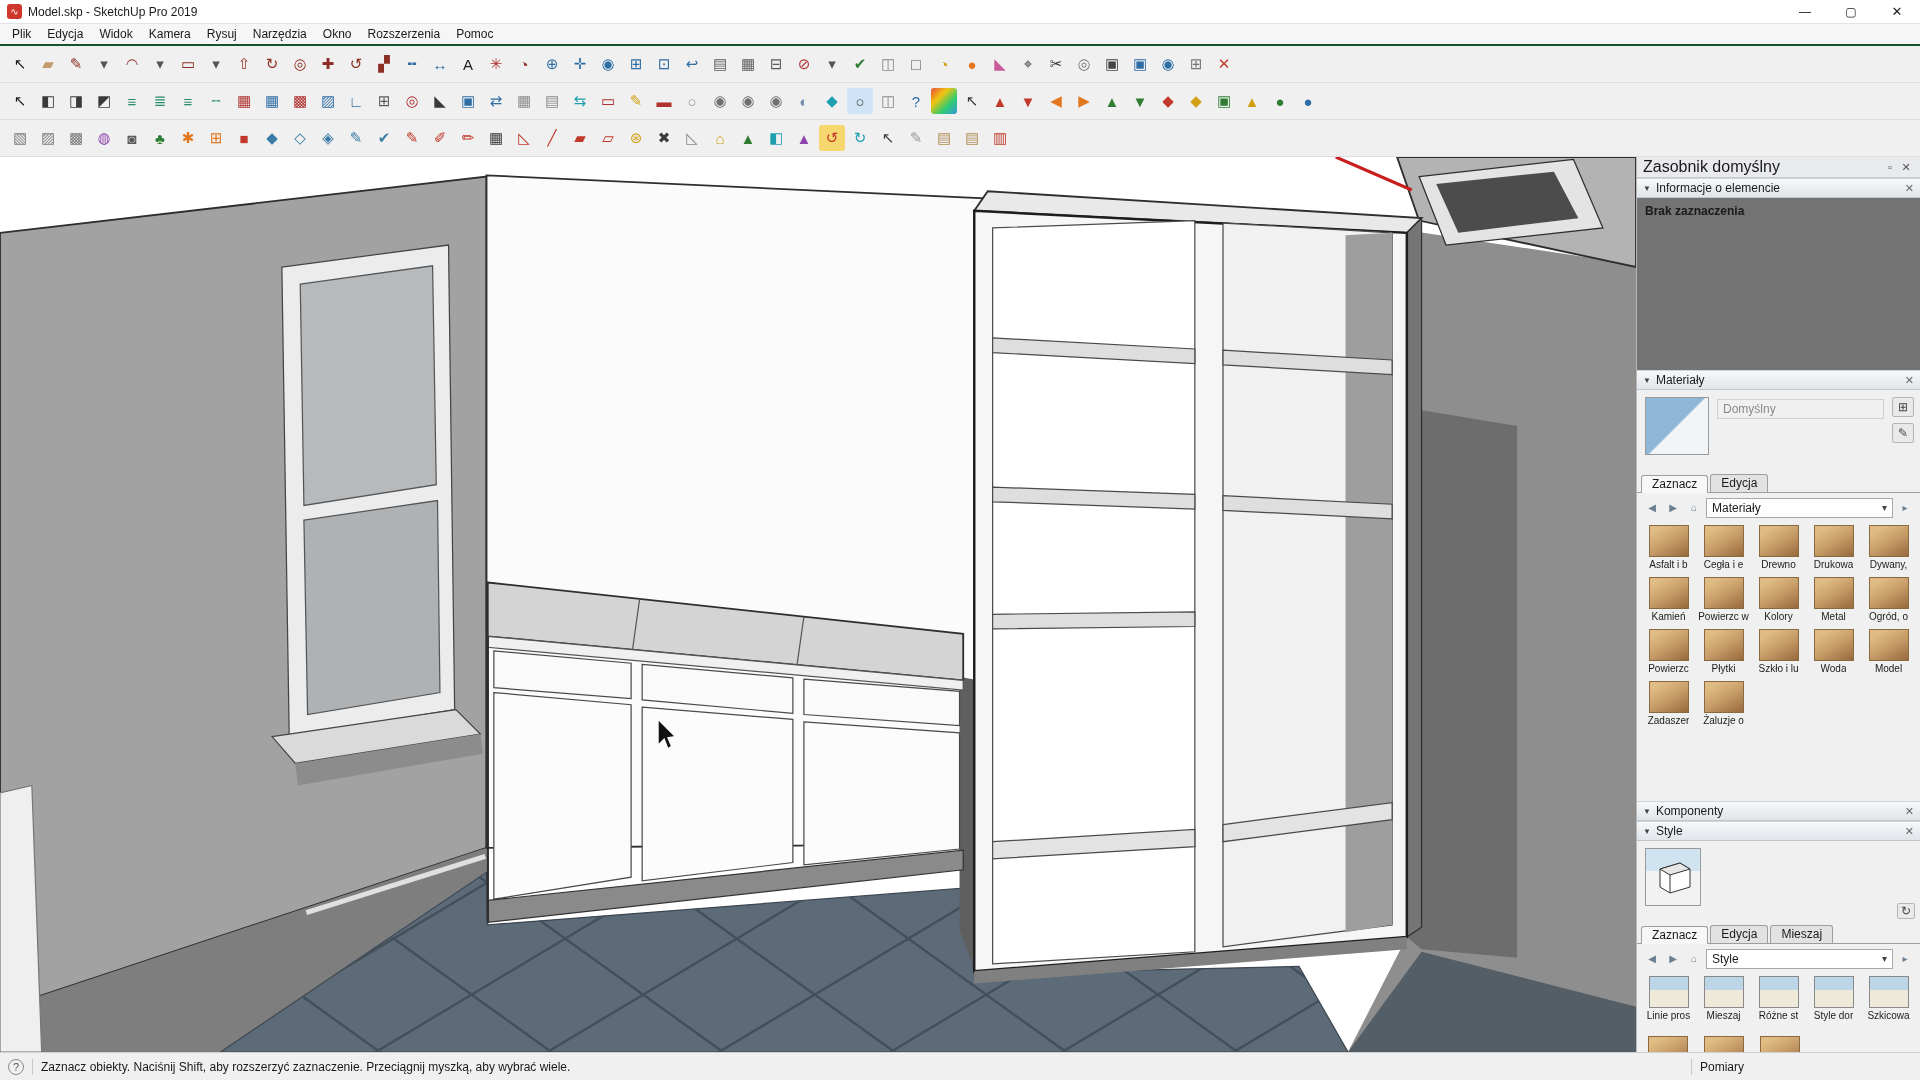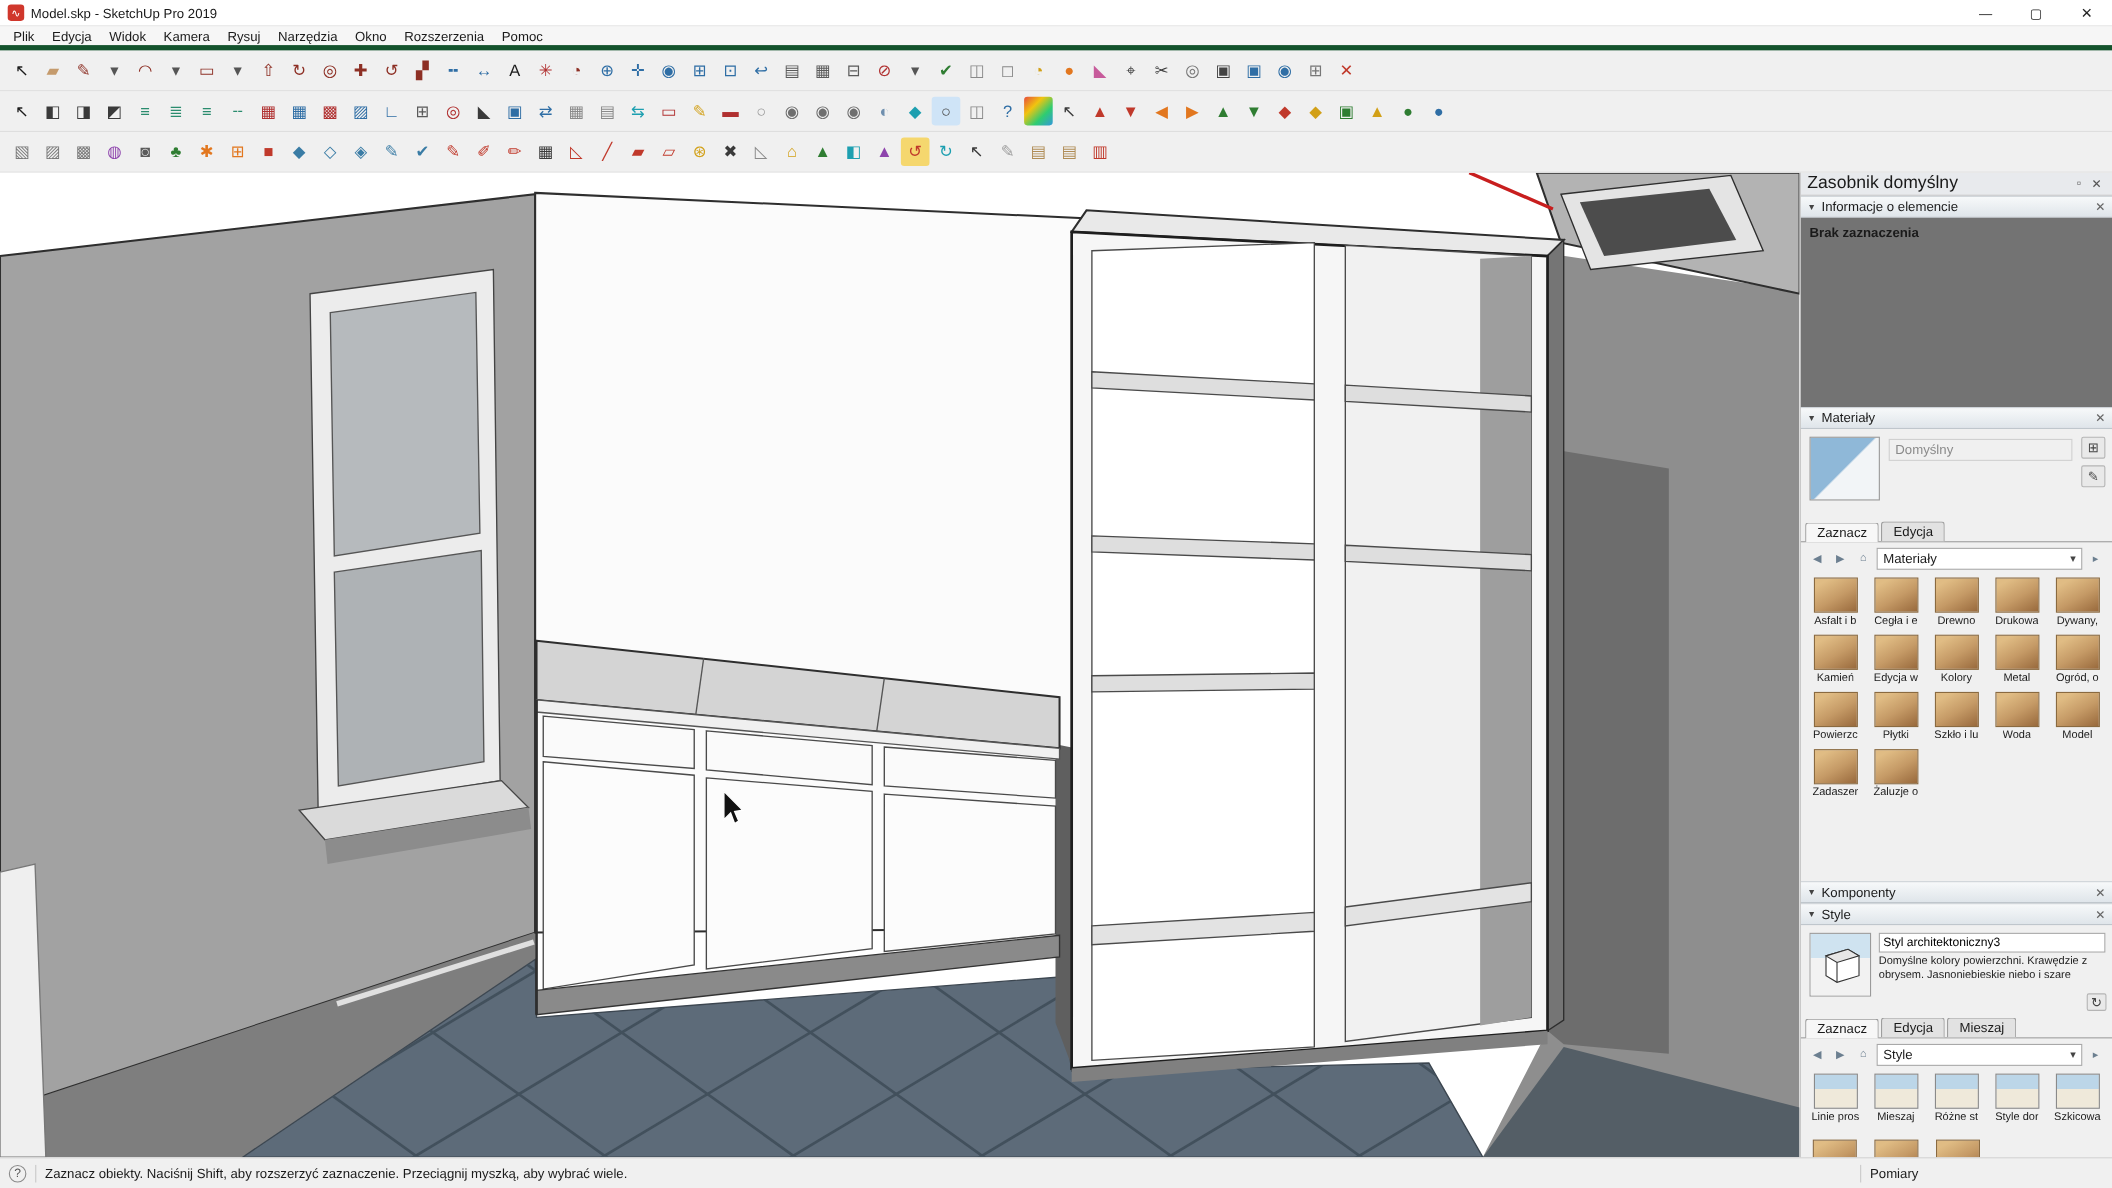--- a/index.html
+++ b/index.html
@@ -7,21 +7,21 @@
 
   
   .titlebar { height:24px; background:#ffffff; display:flex; align-items:center; border-bottom:1px solid #e3e3e3; }
   .logo { width:15px; height:15px; margin:0 6px 0 7px; background:#d0372c; border-radius:3px; color:#fff; font-size:10px; display:flex; align-items:center; justify-content:center; }
   .title-text { font-size:12px; }
   .tb-spacer { flex:1; }
   .win-btn { width:46px; height:23px; display:flex; align-items:center; justify-content:center; font-size:12px; color:#222; }
   .win-btn:last-child { font-size:13px; }
 
   
-  .menubar { height:22px; background:#f6f6f6; display:flex; align-items:center; padding-left:4px; border-bottom:5px solid #14532d; }
+  .menubar { height:22px; background:#f6f6f6; display:flex; align-items:center; padding-left:4px; border-bottom:2px solid #14532d; }
   .menu-item { font-size:12px; padding:2px 8px; }
 
   
   .toolbar { height:37px; background:#f0f0f0; display:flex; align-items:center; padding:0 6px; border-bottom:1px solid #dedede; overflow:hidden; }
   .tbi { display:inline-flex; width:26px; height:26px; min-width:26px; align-items:center; justify-content:center; font-size:15px; border-radius:3px; margin:0 1px; }
 
   
   .main { display:flex; height:895px; }
   .viewport { flex:1; position:relative; background:#fff; overflow:hidden; }
   .viewport svg { width:100%; height:100%; display:block; }
@@ -393,21 +393,21 @@
         <div class="mat-item">
         <span class="mat-thumb"></span>
         <span class="mat-label">Dywany,</span>
       </div>
         <div class="mat-item">
         <span class="mat-thumb"></span>
         <span class="mat-label">Kamień</span>
       </div>
         <div class="mat-item">
         <span class="mat-thumb"></span>
-        <span class="mat-label">Edycja w</span>
+        <span class="mat-label">Powierzc w</span>
       </div>
         <div class="mat-item">
         <span class="mat-thumb"></span>
         <span class="mat-label">Kolory</span>
       </div>
         <div class="mat-item">
         <span class="mat-thumb"></span>
         <span class="mat-label">Metal</span>
       </div>
         <div class="mat-item">
@@ -458,24 +458,20 @@
     <div class="style-top">
       <div class="style-preview">
         <svg viewBox="0 0 54 56" width="54" height="56">
           <rect width="54" height="22" fill="#cfe3f0"></rect>
             <rect y="22" width="54" height="34" fill="#f2f2f2"></rect>
           <polygon points="14,20 34,14 44,20 44,38 24,44 14,38" fill="#ffffff" stroke="#333"></polygon>
           <polygon points="14,20 34,14 44,20 24,26" fill="#e6e6e6" stroke="#333"></polygon>
           <line x1="24" y1="26" x2="24" y2="44" stroke="#333"></line>
         </svg>
       </div>
-      <div class="style-meta">
-        <input class="style-name" value="Styl architektoniczny3" style="">
-        <div class="style-desc">Domyślne kolory powierzchni. Krawędzie z obrysem. Jasnoniebieskie niebo i szare</div>
-      </div>
       <span class="mini-btn refresh">↻</span>
     </div>
     <div class="tabs">
         <span class="tab">Zaznacz</span>
         <span class="tab">Edycja</span>
         <span class="tab">Mieszaj</span>
       </div>
     <div class="nav-row">
       <span class="nav-btn">◀</span>
       <span class="nav-btn">▶</span>

